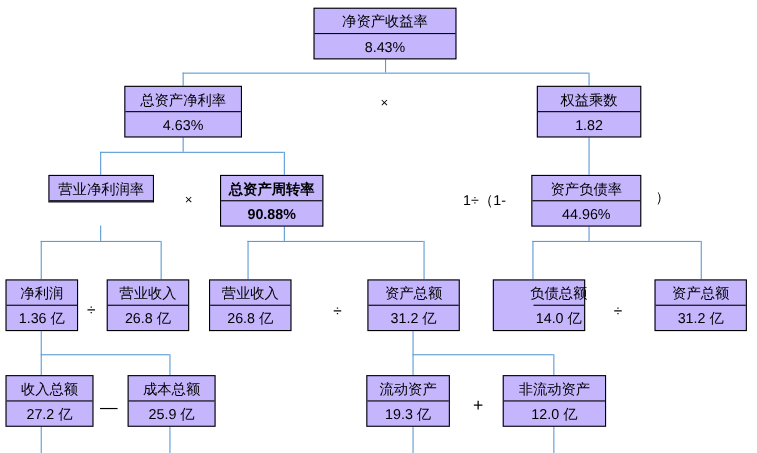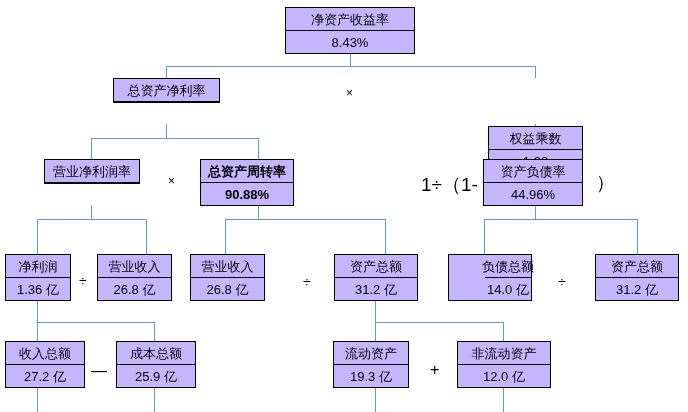--- a/index.html
+++ b/index.html
@@ -51,21 +51,21 @@
     position: absolute;
     font-size: 14px;
     color: #000000;
     z-index: 6;
     white-space: nowrap;
     line-height: 1;
     font-family: "Liberation Sans", "DejaVu Sans", sans-serif;
   }
   .op.small { font-size: 12px; }
   .op.big { font-size: 16px; }
-  .op.formula { font-size: 19px; }
+  .op.formula { font-size: 13px; }
 
   
   .conn {
     position: absolute;
     background: #5B9BD5;
     z-index: 1;
   }
   .vline { width: 1px; }
   .hline { height: 1px; }
 </style>
@@ -116,23 +116,24 @@
   <div class="conn vline" style="left:375px; top:387px; height:25px;"></div>
   <div class="conn vline" style="left:503px; top:387px; height:25px;"></div>
 
   <div class="node" style="left:285px; top:7px; width:130px;">
     <div class="title">净资产收益率</div>
     <div class="value">8.43%</div>
   </div>
 
   <div class="node" style="left:113px; top:78px; width:107px;">
     <div class="title">总资产净利率</div>
-  </div>
-
-  <div class="node" style="left:488px; top:78px; width:95px;margin-top:48px;">
+    <div class="value">4.63%</div>
+  </div>
+
+  <div class="node" style="left:488px; top:78px; width:95px;">
     <div class="title">权益乘数</div>
     <div class="value">1.82</div>
   </div>
 
   <div class="node" style="left:44px; top:159px; width:96px;">
     <div class="title">营业净利润率</div>
   </div>
 
   <div class="node" style="left:200px; top:159px; width:94px;font-weight:bold;">
     <div class="title">总资产周转率</div>

